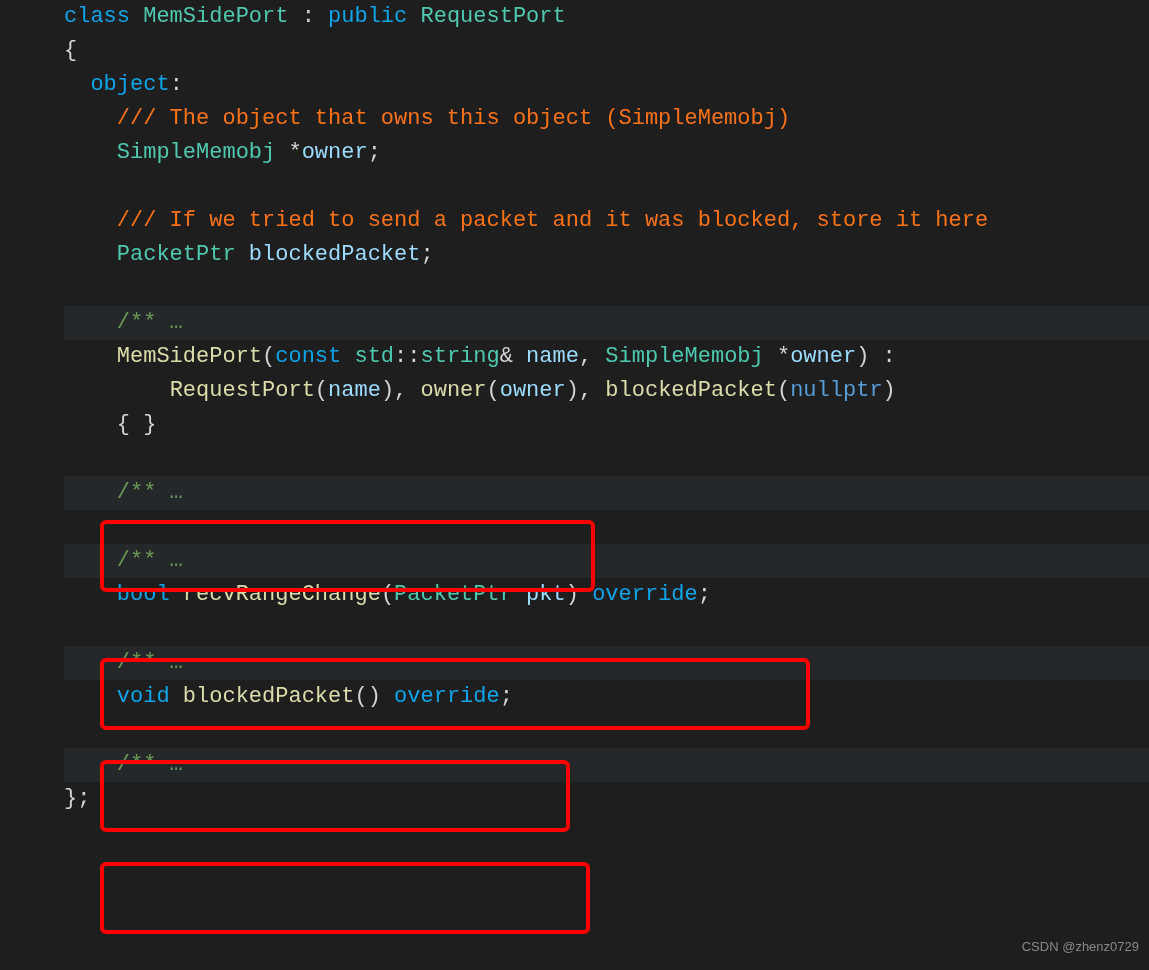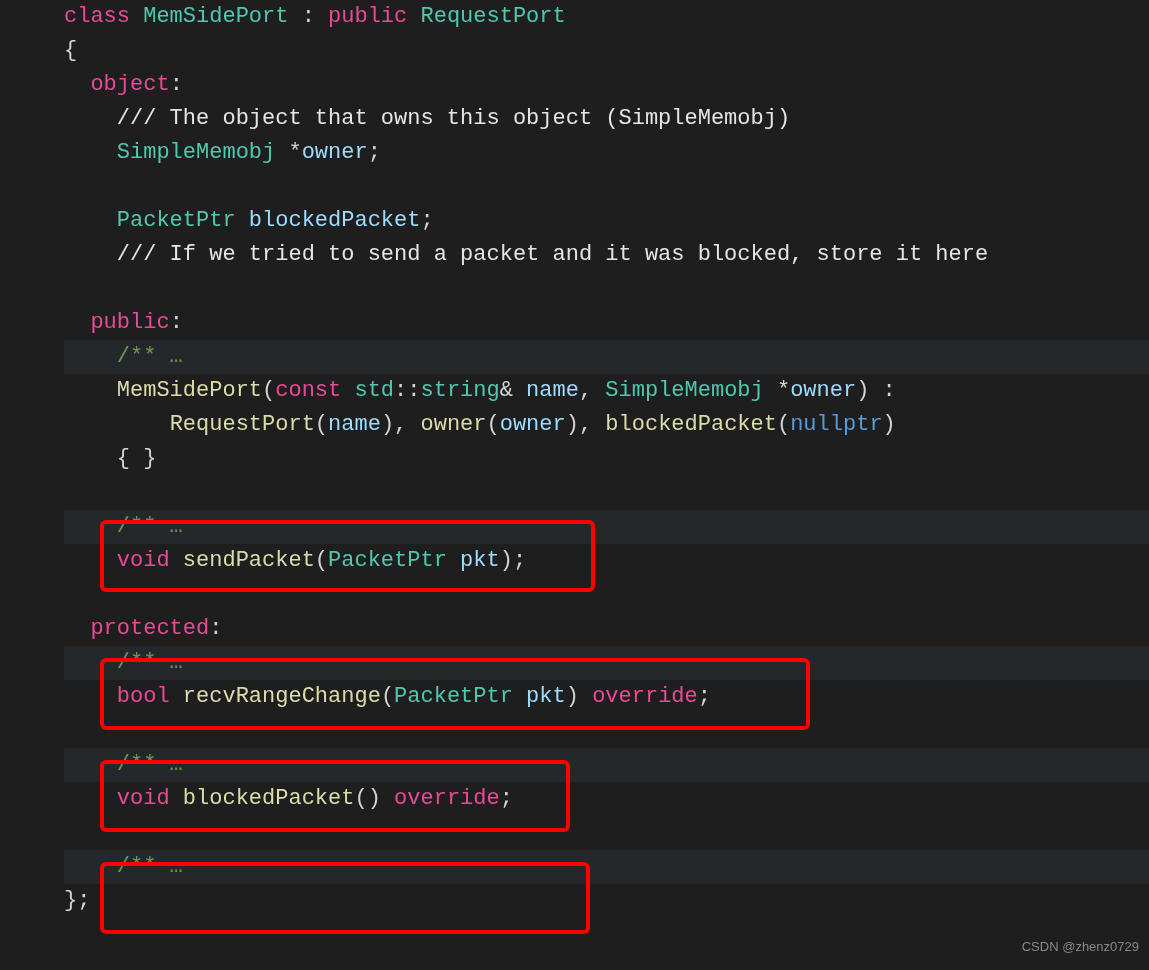--- a/index.html
+++ b/index.html
@@ -34,25 +34,25 @@
   flex: 1;
   padding-left: 4px;
   position: relative;
 }
 .line {
   height: 34px;
   white-space: pre;
   position: relative;
 }
 
-.kw { color: #ec4899; }           
+.kw { color: #0ea5e9; }           
 .type { color: #4ec9b0; }         
 .fn { color: #dcdcaa; }           
 .param { color: #9cdcfe; }        
-.comment { color: #e5e5e5; }      
+.comment { color: #f97316; }      
 .op { color: #d4d4d4; }
 .null { color: #569cd6; font-family: Liberation Mono, monospace; }
 .fold-marker {
   color: #6a9955;
   font-size: 22px;
 }
 
 .collapsed-row { background: #25282a; }
 
 
@@ -86,45 +86,42 @@
     <div class="line"><span class="op">{</span></div>
 
     <div class="line"><span>  </span><span class="kw">object</span><span class="op">:</span></div>
 
     <div class="line"><span>    </span><span class="comment">/// The object that owns this object (SimpleMemobj)</span></div>
 
     <div class="line"><span>    </span><span class="type">SimpleMemobj</span><span class="op"> *</span><span class="param">owner</span><span class="op">;</span></div>
 
     <div class="line"></div>
 
+    <div class="line"><span>    </span><span class="comment">/// If we tried to send a packet and it was blocked, store it here</span></div>
+
     <div class="line"><span>    </span><span class="type">PacketPtr</span><span> </span><span class="param">blockedPacket</span><span class="op">;</span></div>
-
-    <div class="line"><span>    </span><span class="comment">/// If we tried to send a packet and it was blocked, store it here</span></div>
 
     <div class="line"></div>
 
-    <div class="line"><span>  </span><span class="kw">public</span><span class="op">:</span></div>
 
     <div class="line collapsed-row"><span>    </span><span class="comment fold-marker">/** …</span></div>
 
     <div class="line"><span>    </span><span class="fn">MemSidePort</span><span class="op">(</span><span class="kw">const</span><span> </span><span class="type">std</span><span class="op">::</span><span class="type">string</span><span class="op">&amp; </span><span class="param">name</span><span class="op">, </span><span class="type">SimpleMemobj</span><span class="op"> *</span><span class="param">owner</span><span class="op">) :</span></div>
 
     <div class="line"><span>        </span><span class="fn">RequestPort</span><span class="op">(</span><span class="param">name</span><span class="op">), </span><span class="fn">owner</span><span class="op">(</span><span class="param">owner</span><span class="op">), </span><span class="fn">blockedPacket</span><span class="op">(</span><span class="null">nullptr</span><span class="op">)</span></div>
 
     <div class="line"><span>    </span><span class="op">{ }</span></div>
 
     <div class="line"></div>
 
     <div class="line collapsed-row"><span>    </span><span class="comment fold-marker">/** …</span></div>
 
-    <div class="line"><span>    </span><span class="kw">void</span><span> </span><span class="fn">sendPacket</span><span class="op">(</span><span class="type">PacketPtr</span><span> </span><span class="param">pkt</span><span class="op">);</span></div>
 
     <div class="line"></div>
 
-    <div class="line"><span>  </span><span class="kw">protected</span><span class="op">:</span></div>
 
     <div class="line collapsed-row"><span>    </span><span class="comment fold-marker">/** …</span></div>
 
     <div class="line"><span>    </span><span class="kw">bool</span><span> </span><span class="fn">recvRangeChange</span><span class="op">(</span><span class="type">PacketPtr</span><span> </span><span class="param">pkt</span><span class="op">) </span><span class="kw">override</span><span class="op">;</span></div>
 
     <div class="line"></div>
 
     <div class="line collapsed-row"><span>    </span><span class="comment fold-marker">/** …</span></div>
 
     <div class="line"><span>    </span><span class="kw">void</span><span> </span><span class="fn">blockedPacket</span><span class="op">() </span><span class="kw">override</span><span class="op">;</span></div>

